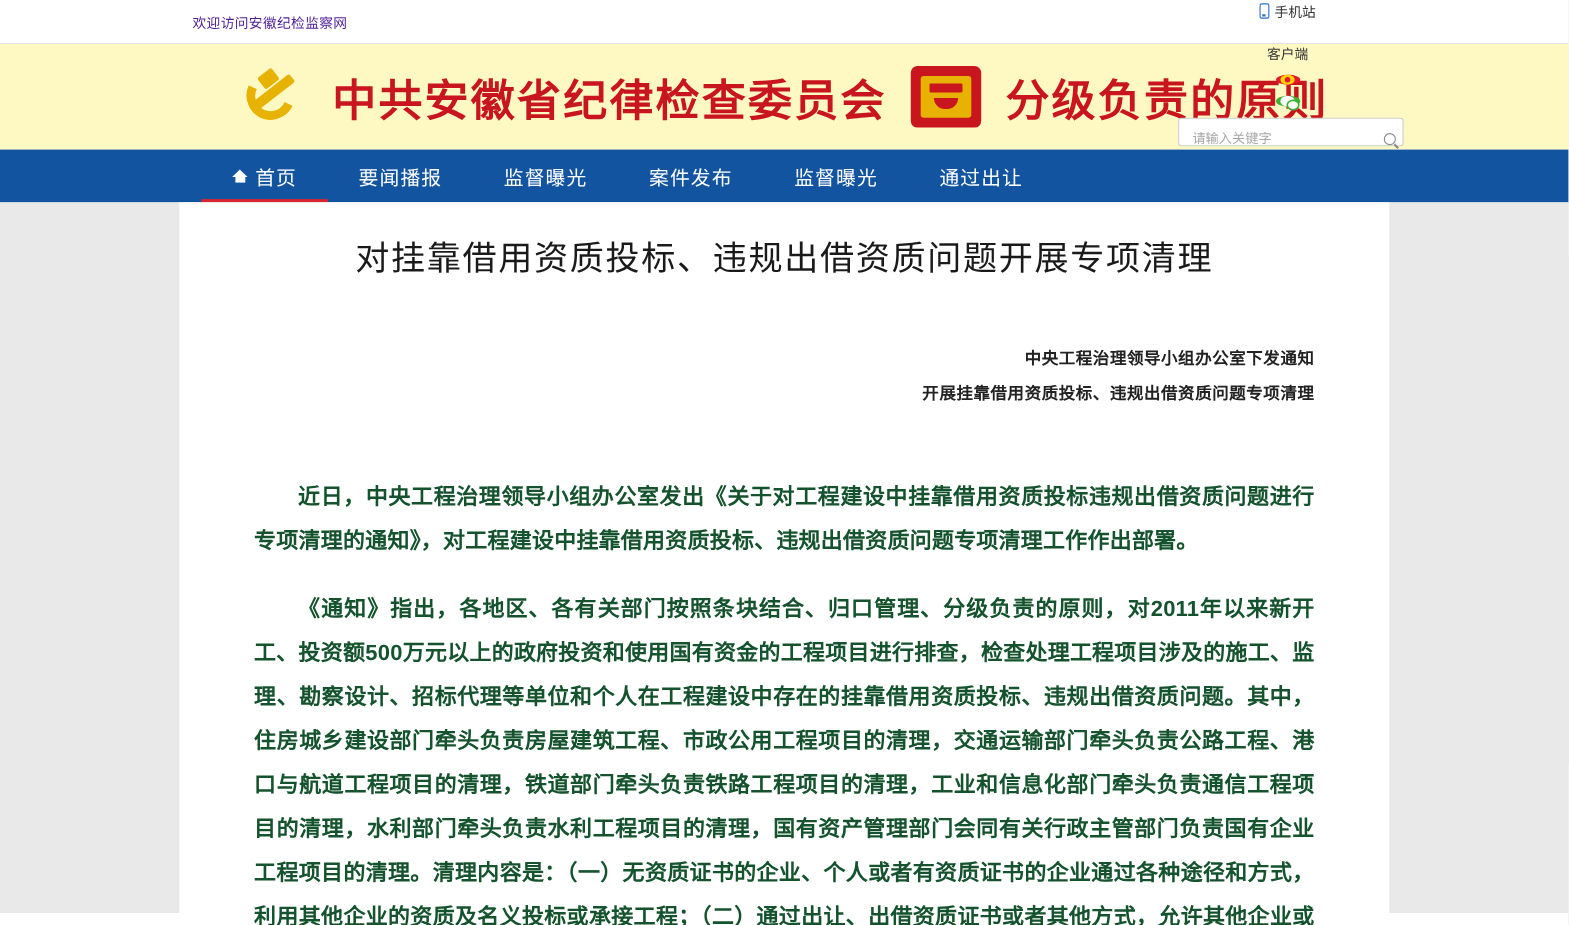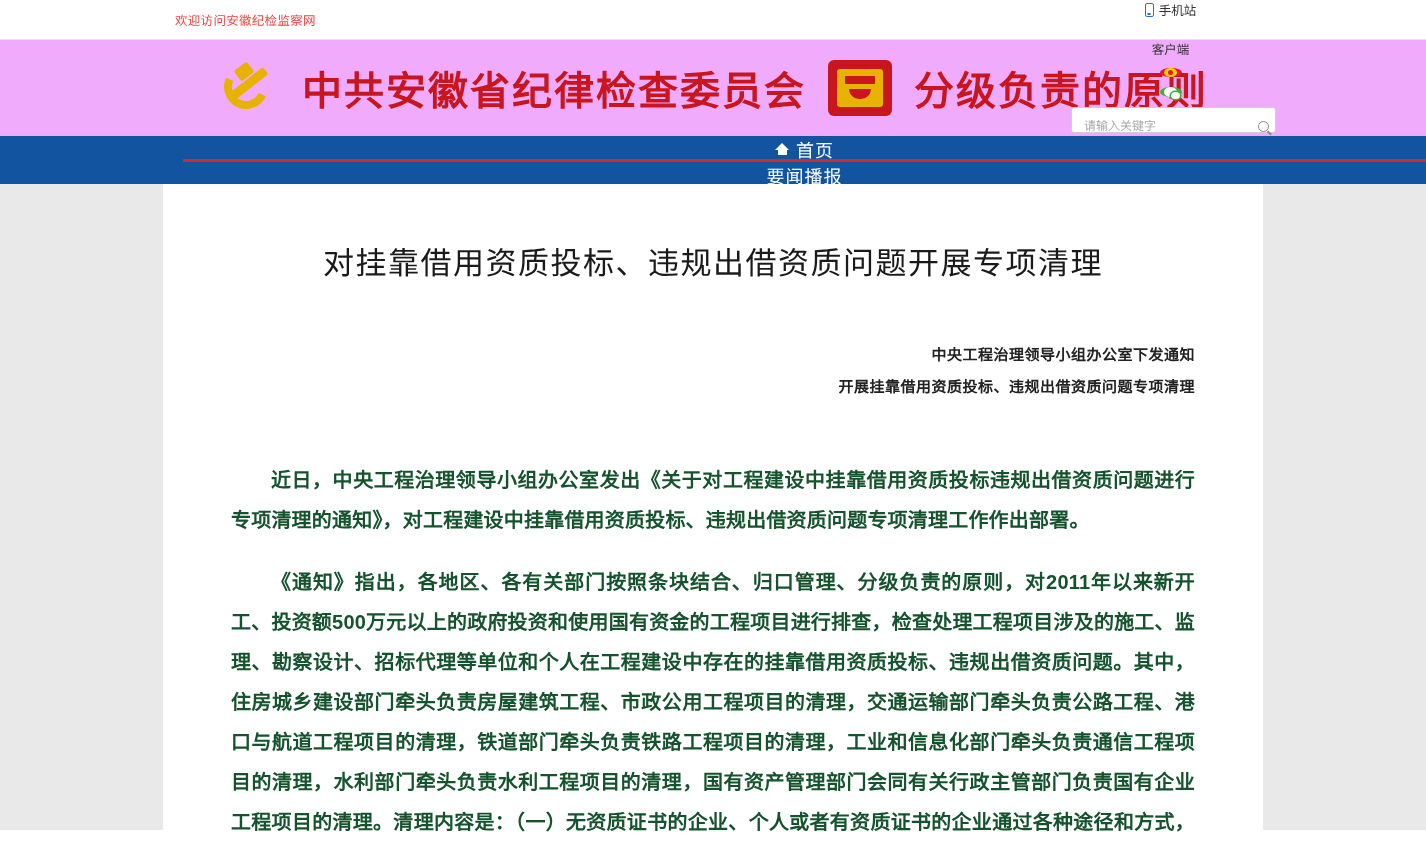--- a/index.html
+++ b/index.html
@@ -21,21 +21,21 @@
     height: 40px;
     background: #ffffff;
     border-bottom: 1px solid #e3e3e3;
     display: flex;
     align-items: center;
     position: relative;
   }
   .topbar-welcome {
     margin-left: 175px;
     font-size: 12.5px;
-    color: #ef4444;
+    color: #4c1d95;
     letter-spacing: .3px;
   }
   .topbar-right {
     position: absolute;
     right: 150px;
     top: 0;
     height: 40px;
     display: flex;
     align-items: center;
     gap: 10px;
@@ -137,21 +137,21 @@
     position: absolute;
     right: -4px; bottom: -3px;
     width: 5px; height: 1.6px;
     background: #8a8a8a;
     transform: rotate(45deg);
   }
 
   
   .logoband {
     height: 96px;
-    background: #f0abfc;
+    background: #fef9c3;
     display: flex;
     align-items: center;
     justify-content: center;
     gap: 22px;
   }
   .emblem-ccdi {
     width: 62px; height: 58px;
     position: relative;
   }
   
@@ -220,21 +220,20 @@
     white-space: nowrap;
   }
 
   
   .nav {
     height: 48px;
     background: #12549f;
     display: flex;
     align-items: stretch;
     padding-left: 183px;
-    flex-direction: column;
   }
   .nav-item {
     display: flex;
     align-items: center;
     justify-content: center;
     color: #ffffff;
     font-size: 18px;
     padding: 0 28px;
     cursor: pointer;
     position: relative;
@@ -272,21 +271,21 @@
   .content-wrap {
     position: relative;
     background: #e9e9e9;
     height: 646px;
   }
   .article {
     width: 1100px;
     margin: 0 auto;
     background: #ffffff;
     height: 100%;
-    padding: 48px 68px 0 68px;
+    padding: 20px 68px 0 68px;
   }
   .article-title {
     font-size: 31px;
     color: #1a1a1a;
     text-align: center;
     letter-spacing: 1.5px;
     font-family: "DejaVu Sans", "Liberation Sans", sans-serif;
     margin: 10px 0 54px 0;
     line-height: 1.4;
     font-weight: normal;

